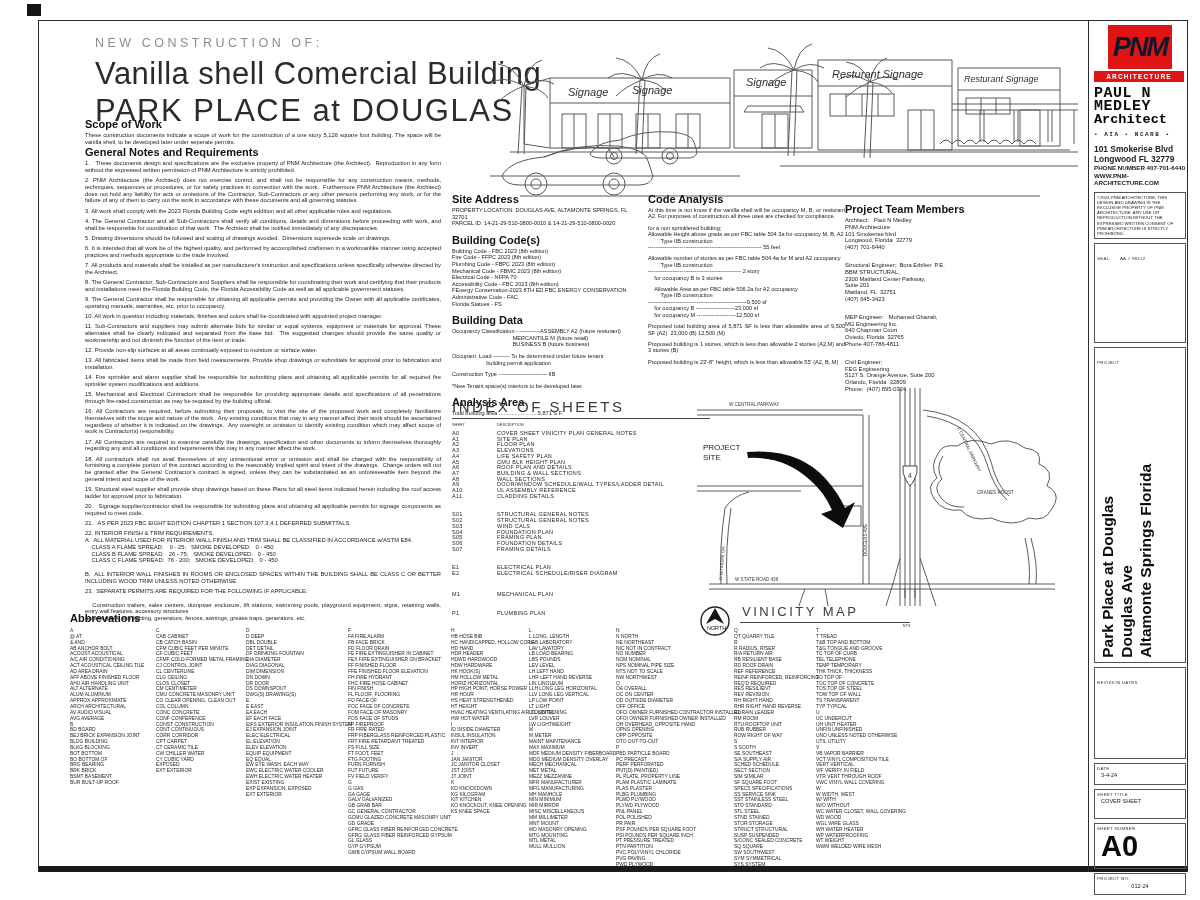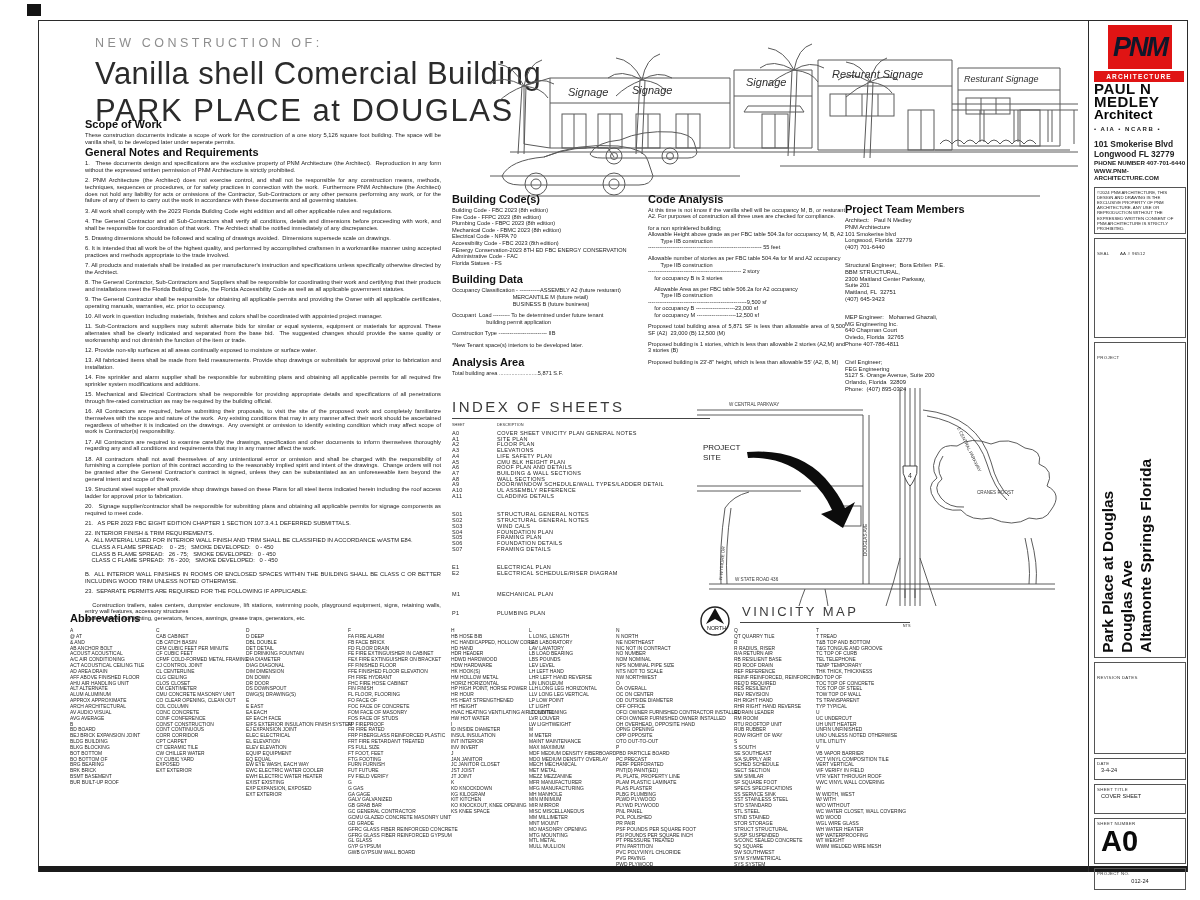--- a/index.html
+++ b/index.html
@@ -71,21 +71,21 @@
   .ab-ln{font-size:4.9px;line-height:5.85px;white-space:nowrap;color:#1e1e1e;}
 
   
   #titleblock{position:absolute;left:1088px;top:20px;width:102px;height:852px;border-left:1.6px solid #2b2b2b;box-sizing:border-box;padding:5px 4px 0 5px;}
   .tb-box{border:.8px solid #555;box-sizing:border-box;margin-bottom:4px;position:relative;}
   .tb-label{font-size:4.4px;color:#333;letter-spacing:.3px;}
   .logo-red{width:64px;height:44px;margin-left:14px;display:flex;align-items:center;justify-content:center;}
   .logo-red span{color:#0f172a;font-weight:bold;font-style:italic;font-size:27px;letter-spacing:-2px;}
   .arch-bar{width:90px;height:11px;margin-top:2px;display:flex;align-items:center;justify-content:center;}
   .arch-bar span{color:#fff;font-size:6.5px;font-weight:bold;letter-spacing:1.2px;}
-  .firm{line-height:13px;}
+  .firm{margin-top:5px;line-height:13px;font-family:Liberation Mono, monospace;}
   .firm .nm{font-size:15px;font-weight:bold;letter-spacing:.5px;color:#0d0d0d;}
   .firm .role{font-size:13.5px;font-weight:bold;color:#000000;line-height:14px;}
   .firm .cred{font-size:6px;font-weight:bold;letter-spacing:1.5px;margin-top:1px;}
   .addr{margin-top:4px;}
   .addr .a1{font-size:8.4px;font-weight:bold;line-height:9.5px;}
   .addr .a2{font-size:6.2px;font-weight:bold;line-height:7.5px;}
   .copy-box{font-size:4.3px;line-height:5.2px;padding:2px;margin-top:5px;text-transform:uppercase;color:#222;}
   .seal-box{height:100px;padding:2px;}
   .project-box{height:316px;padding:2px;}
   .vert-title{position:absolute;left:3px;bottom:4px;writing-mode:vertical-rl;transform:rotate(180deg);}
@@ -227,20 +227,27 @@
 
 B.  ALL INTERIOR WALL FINISHES IN ROOMS OR ENCLOSED SPACES WITHIN THE BUILDING SHALL BE CLASS C OR BETTER INCLUDING WOOD TRIM UNLESS NOTED OTHERWISE.</p>
         <p>23.  SEPARATE PERMITS ARE REQUIRED FOR THE FOLLOWING IF APPLICABLE:
 
    Construction trailers, sales centers, dumpster enclosure, lift stations, swimming pools, playground equipment, signs, retaining walls, entry wall features, accessory structures
 access gates, site lighting, generators, fences, awnings, grease traps, generators, etc.</p>
       </div>
   </section>
 
   <section id="site-col">
+    <div class="blk">
+      <h2 class="sec-h">Site Address</h2>
+      <div id="site-lines">
+          <div class="ln">PROPERTY LOCATION: DOUGLAS AVE, ALTAMONTE SPRINGS, FL 32701</div>
+          <div class="ln">PARCEL ID: 14-21-29-510-0800-0010 &amp; 14-21-29-510-0800-0020</div>
+        </div>
+    </div>
     <div class="blk">
       <h2 class="sec-h">Building Code(s)</h2>
       <div id="codes-lines">
           <div class="ln">Building Code - FBC 2023 (8th edition)</div>
           <div class="ln">Fire Code - FFPC 2023 (8th edition)</div>
           <div class="ln">Plumbing Code - FBPC 2023 (8th edition)</div>
           <div class="ln">Mechanical Code - FBMC 2023 (8th edition)</div>
           <div class="ln">Electrical Code -   NFPA 70</div>
           <div class="ln">Accessibility Code - FBC 2023 (8th edition)</div>
           <div class="ln">FEnergy Conservation-2023 8TH ED FBC ENERGY CONSERVATION</div>

